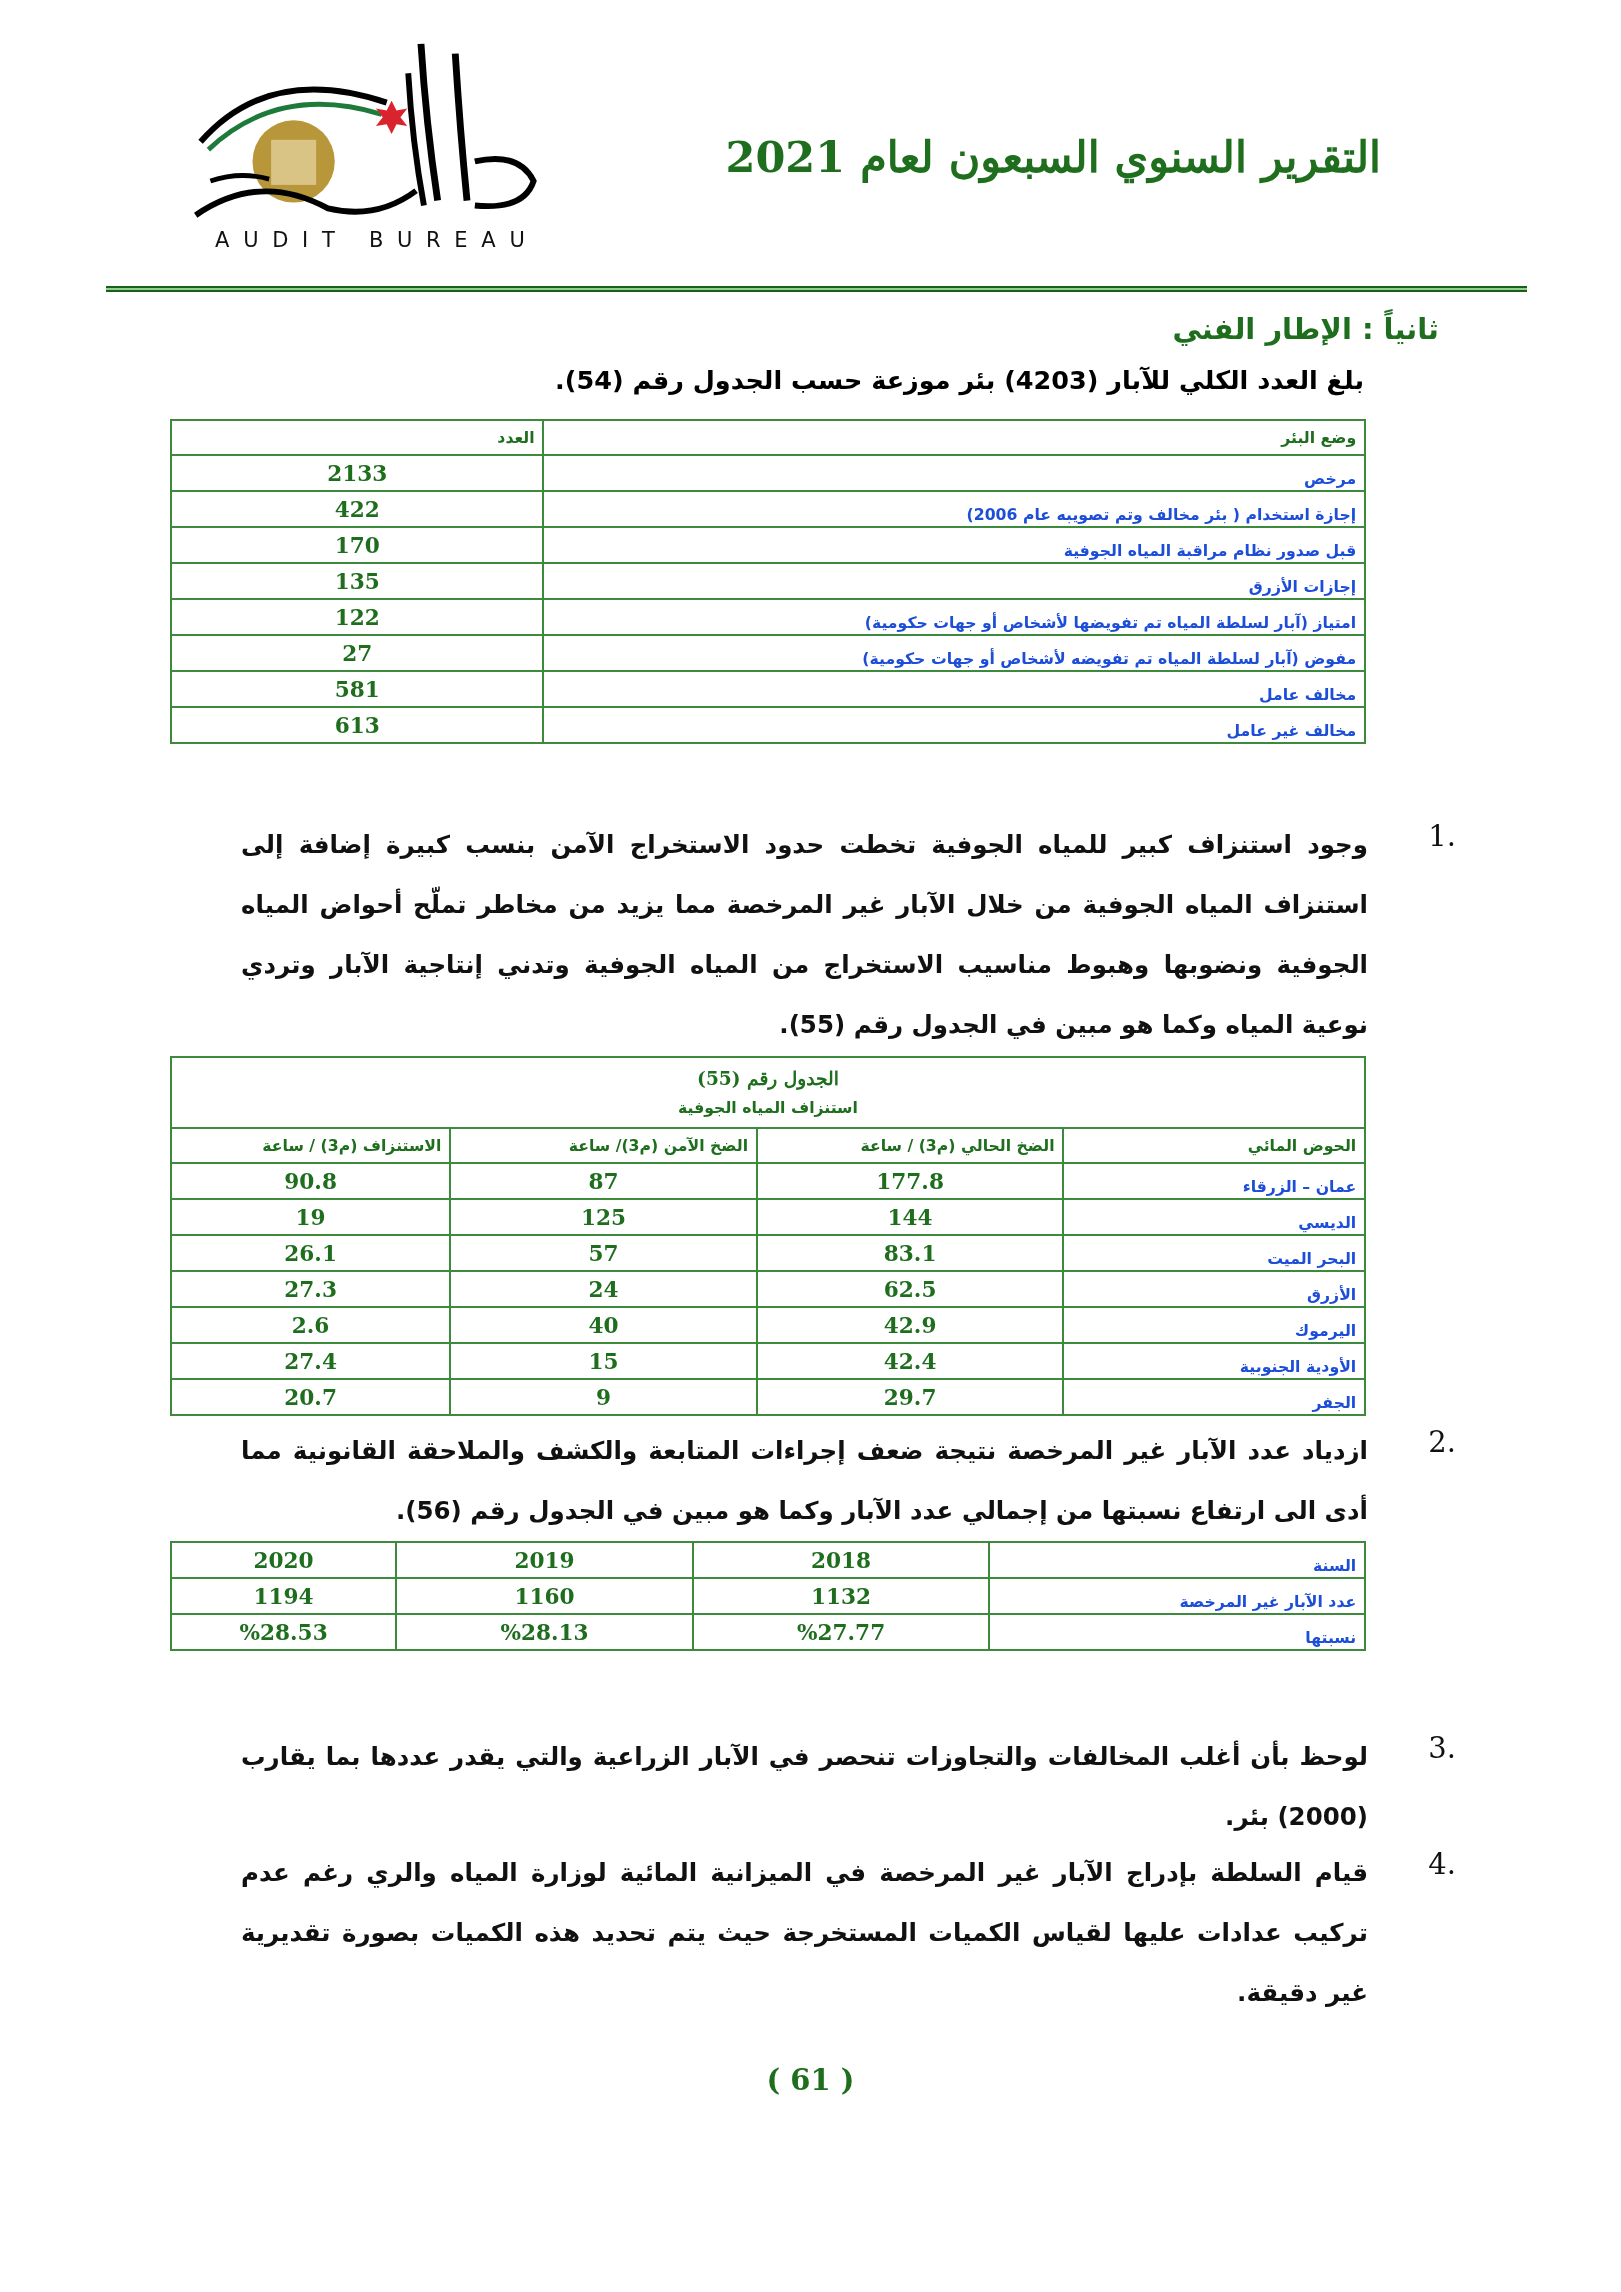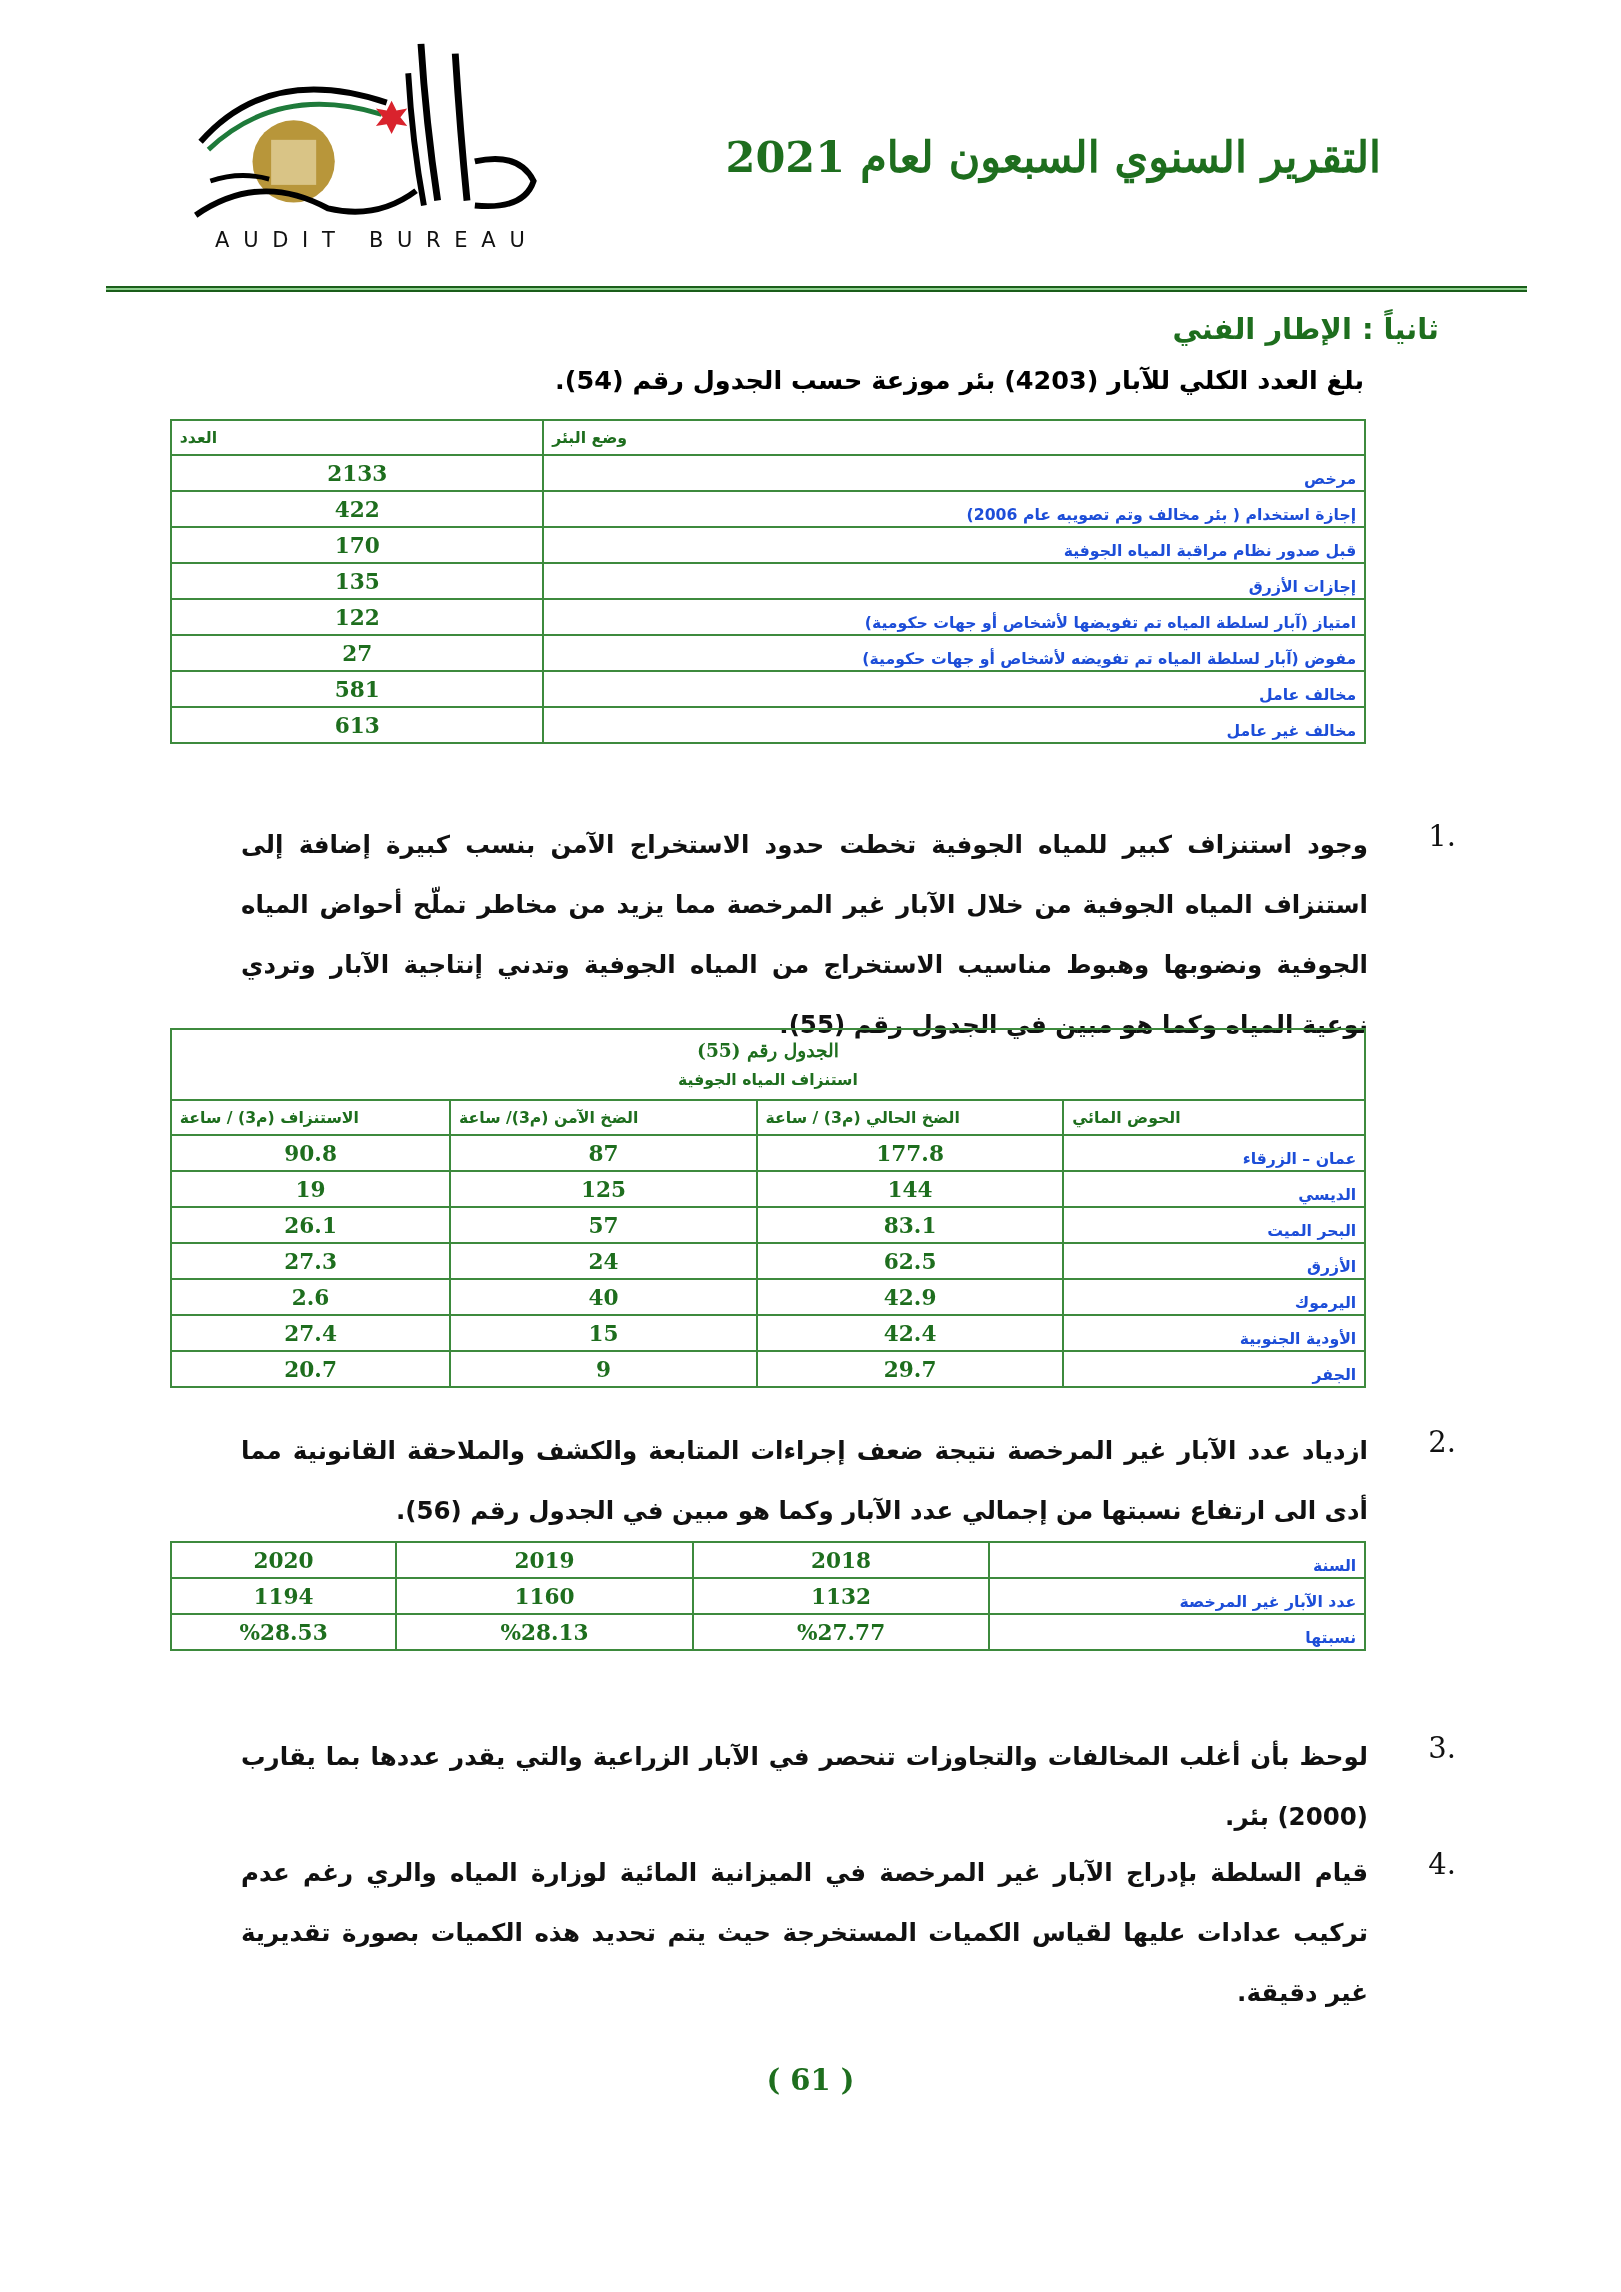--- a/index.html
+++ b/index.html
@@ -21,21 +21,21 @@
   #section-heading { right: 182px; top: 312px; font-size: 29px; font-weight: bold; color: #1e6e1e; direction: rtl; }
   .para { direction: rtl; text-align: justify; font-weight: bold; font-size: 24.5px; line-height: 60px; color: #111; }
   #intro { right: 257px; top: 365px; font-size: 25.5px; direction: rtl; white-space: nowrap; font-weight: bold; }
 
   
   table.gt { position: absolute; left: 170px; width: 1196px; border-collapse: collapse; direction: rtl;
              font-family: "DejaVu Sans", sans-serif; }
   table.gt td, table.gt th { border: 2px solid #3d8a3d; padding: 0 7.8px; }
   .cap { text-align: center; color: #1e6e1e; font-weight: bold; font-size: 15.7px; line-height: 29px; }
   .cap-num { font-family: "DejaVu Serif", serif; font-size: 18.6px; }
-  .hdr { text-align: left; color: #1e6e1e; font-weight: bold; font-size: 15.7px; height: 33px; }
+  .hdr { text-align: right; color: #1e6e1e; font-weight: bold; font-size: 15.7px; height: 33px; }
   .lbl { color: #1d4ed8; font-weight: bold; font-size: 15.7px; height: 32px; vertical-align: bottom; padding-bottom: 2px !important; }
   .num { text-align: center; color: #1e6e1e; font-weight: bold; font-family: "DejaVu Serif", serif; font-size: 21.6px; height: 32px; }
 
   
   .item { position: absolute; right: 253px; width: 1127px; }
   .item-num { position: absolute; right: 165px; font-family: "DejaVu Serif", serif; font-size: 29px; color: #111; }
 
   #page-number { left: 0; width: 1621px; top: 2063px; text-align: center; font-family: "DejaVu Serif", serif;
                  font-size: 29px; font-weight: bold; color: #1e6e1e; }
 </style>
@@ -102,21 +102,21 @@
   <tr>
         <td class="lbl">مخالف غير عامل</td>
         <td class="num">613</td>
       </tr>
 </tbody>
   </table>
 
 <div class="item-num" style="top:819px;">1.</div>
 <div class="item para" style="top:815px;">وجود استنزاف كبير للمياه الجوفية تخطت حدود الاستخراج الآمن بنسب كبيرة إضافة إلى استنزاف المياه الجوفية من خلال الآبار غير المرخصة مما يزيد من مخاطر تملّح أحواض المياه الجوفية ونضوبها وهبوط مناسيب الاستخراج من المياه الجوفية وتدني إنتاجية الآبار وتردي نوعية المياه وكما هو مبين في الجدول رقم (55).</div>
 
-<table class="gt" style="top:1028px;">
+<table class="gt" style="top:1056px;">
   <tbody>
       <tr>
     <td colspan="4" class="cap" style="height:69px;">
       <div class="cap-num">الجدول رقم (55)</div>
       <div>استنزاف المياه الجوفية</div>
     </td>
   </tr>
   <tr>
     <td class="hdr" style="width:284px;">الحوض المائي</td>
     <td class="hdr" style="width:289px;">الضخ الحالي (م3) / ساعة</td>

